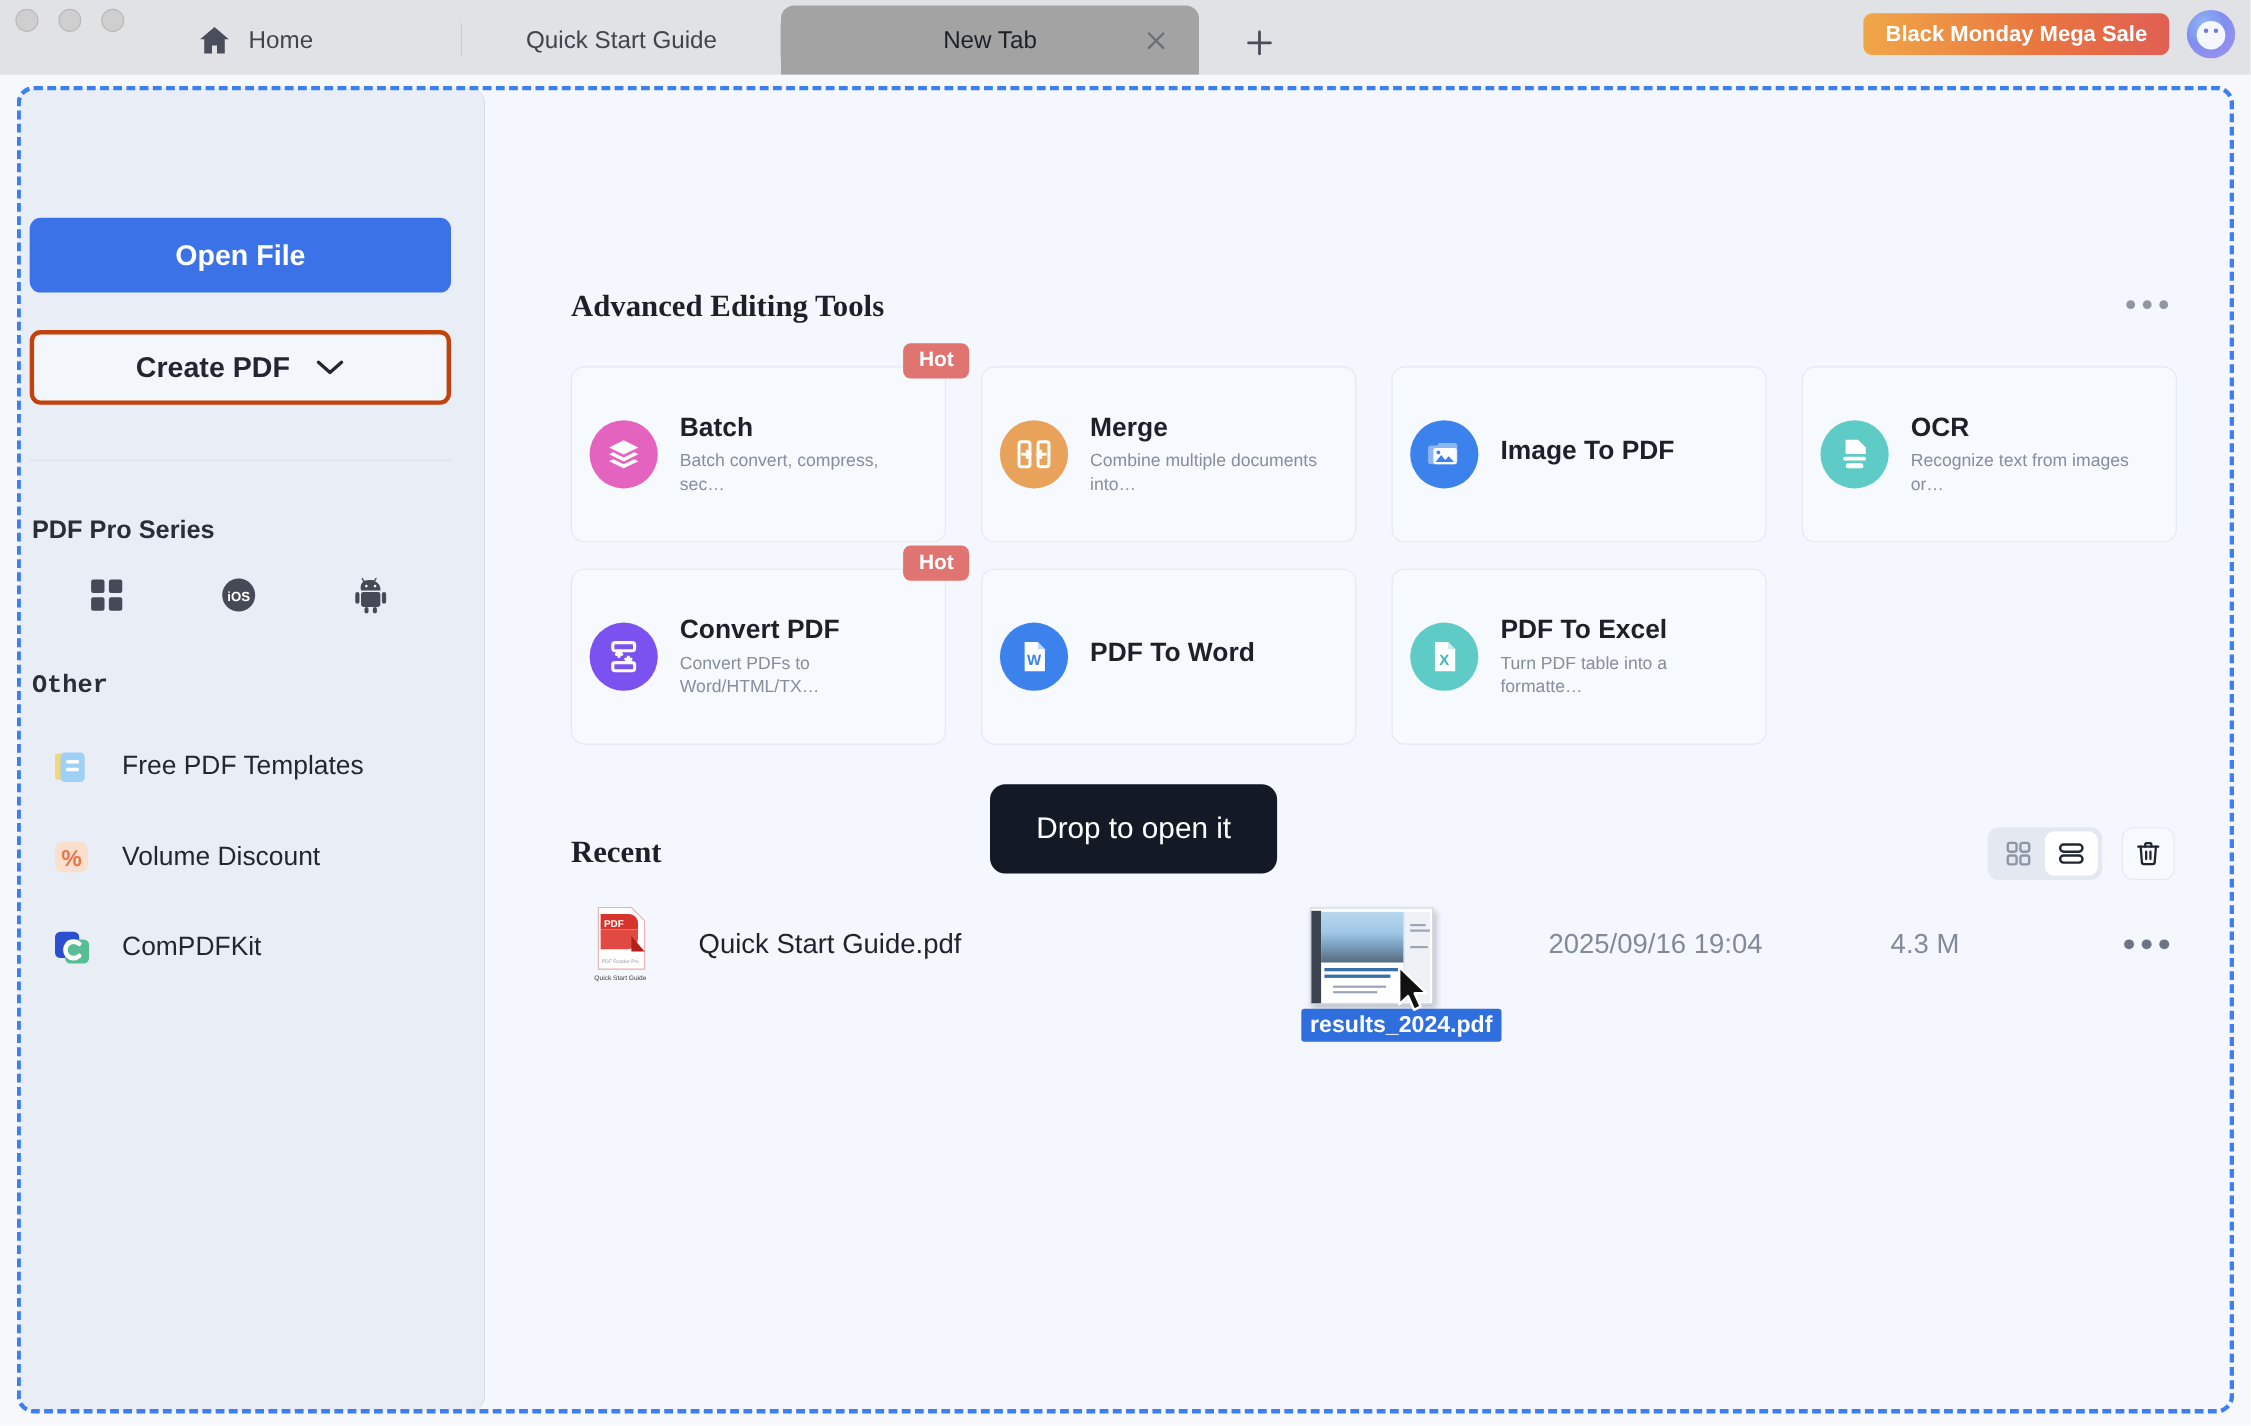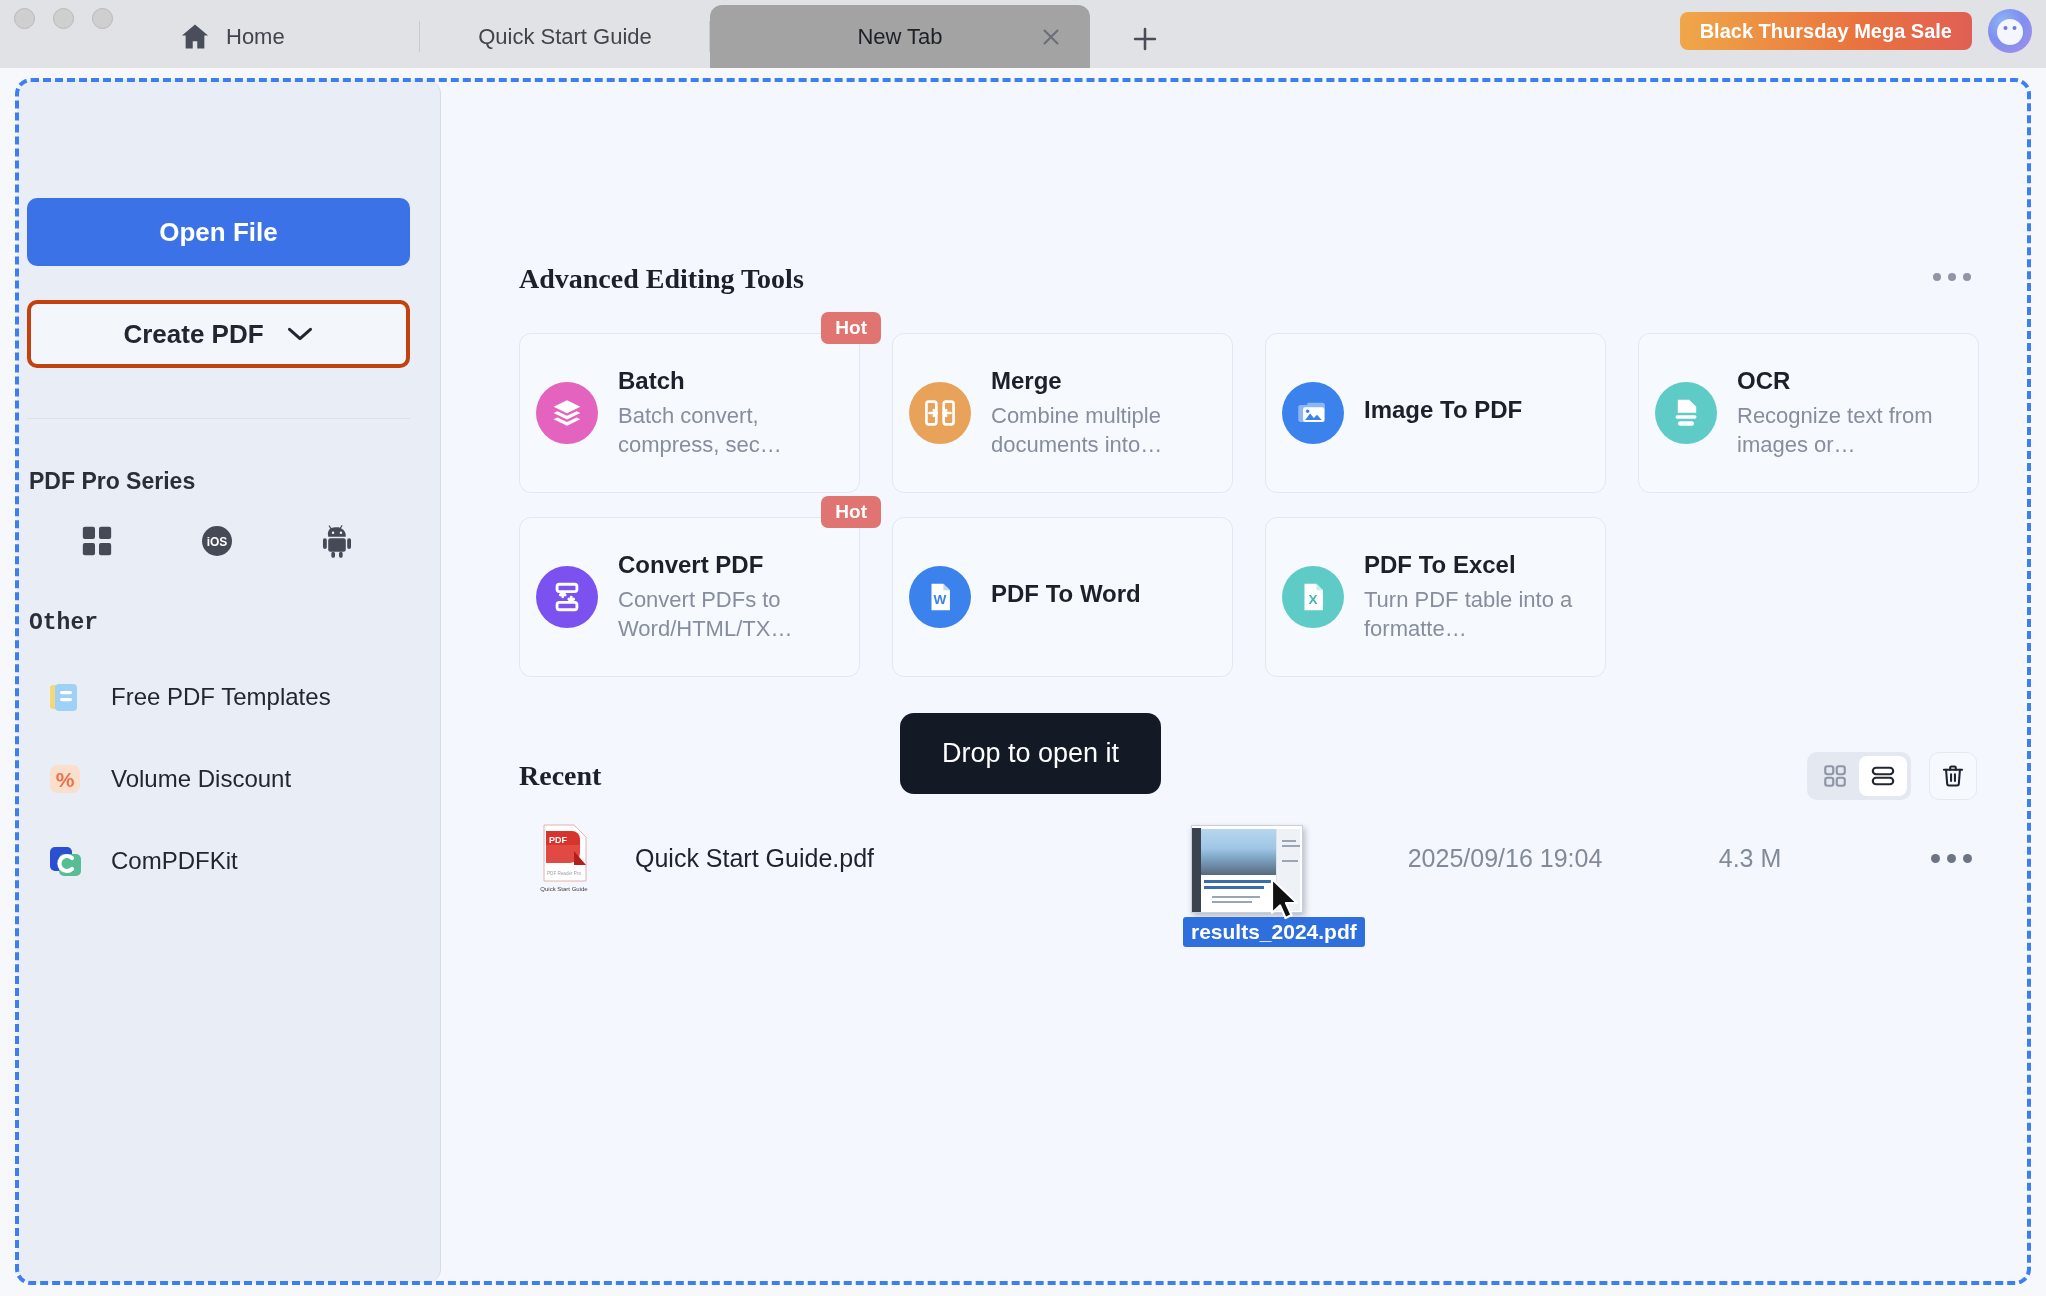--- a/index.html
+++ b/index.html
@@ -202,21 +202,21 @@
     width: 62px; height: 62px; border-radius: 50%;
     flex: none;
     display: flex; align-items: center; justify-content: center;
   }
   .card-txt { flex: 1; min-width: 0; }
   .card-title {
     font-size: 24px; font-weight: bold; color: #1c2029;
     margin-bottom: 6px; white-space: nowrap;
   }
   .card-desc {
-    font-size: 22px; color: #868d9d; line-height: 1.32;
+    font-size: 16px; color: #868d9d; line-height: 1.32;
   }
   .hot-badge {
     position: absolute; top: -22px; right: -22px;
     background: #e07470; color: #fff;
     font-size: 19px; font-weight: bold;
     padding: 5px 14px; border-radius: 7px;
     z-index: 5;
   }
 
   
@@ -340,21 +340,21 @@
       </span>
     </div>
   </div>
 
   <div class="newtab-btn">
     <svg width="34" height="34" viewBox="0 0 24 24" fill="none" stroke="#4a4d58" stroke-width="1.8" stroke-linecap="round">
       <path d="M12 5 L12 19 M5 12 L19 12"></path>
     </svg>
   </div>
 
-  <div class="promo">Black Thursday Mega Sale</div>
+  <div class="promo">Black Monday Mega Sale</div>
 
   <div class="avatar">
     <div class="face"></div>
     <div class="eyes">
         <div class="eye"></div>
         <div class="eye"></div>
       </div>
 
   </div>
 </div>

